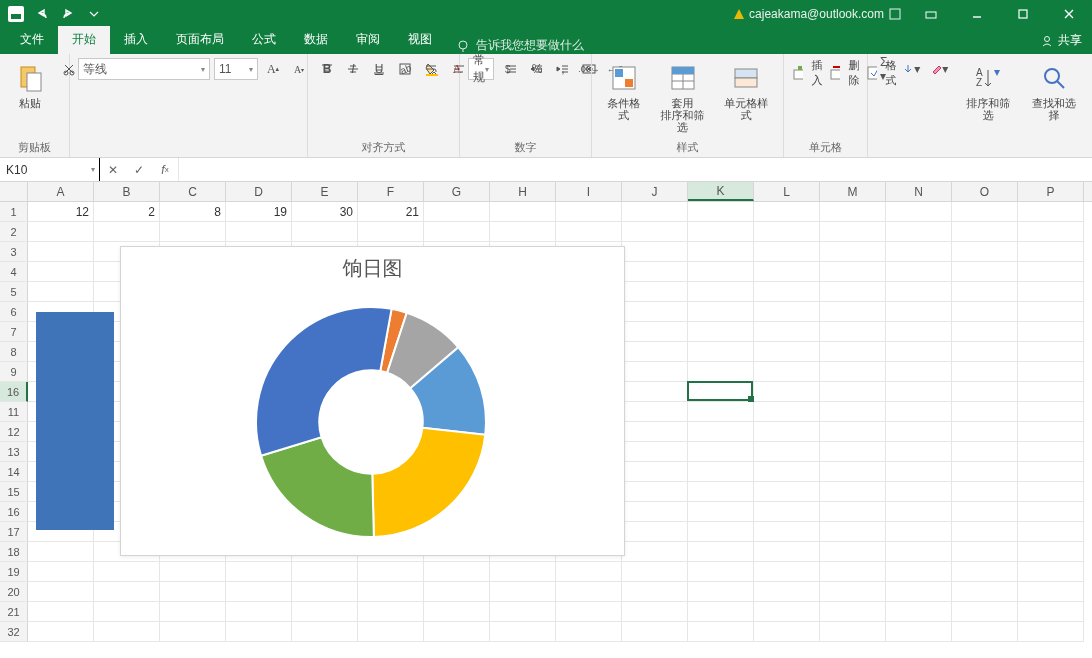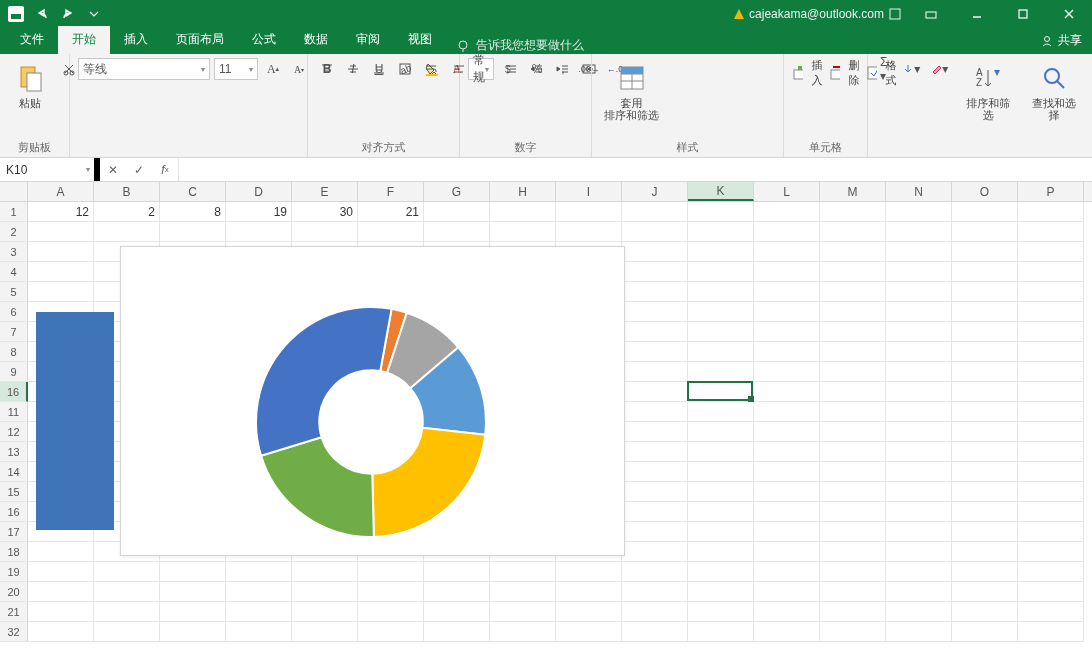--- a/index.html
+++ b/index.html
@@ -31,21 +31,21 @@
 .big-btn .glyph { width: 32px; height: 32px; display: flex; align-items: center; justify-content: center; }
 .big-btn .cap { font-size: 11px; color: #444; text-align: center; line-height: 1.1; }
 .small-row { display: flex; align-items: center; gap: 4px; }
 .small-btn { width: 22px; height: 22px; display: flex; align-items: center; justify-content: center; border-radius: 2px; cursor: pointer; color: #555; }
 .combo { height: 22px; border: 1px solid #c8c8c8; background: #fff; display: flex; align-items: center; padding: 0 4px; font-size: 12px; color: #555; cursor: pointer; }
 .combo .dd { margin-left: auto; font-size: 8px; color: #888; }
 .stack { display: flex; flex-direction: row; gap: 3px; }
 
 
 .fbar { height: 24px; border-bottom: 1px solid #d6d6d6; display: flex; align-items: stretch; background: #fff; }
-.fbar .namebox { width: 100px; border-right: 6px solid #000000; display: flex; align-items: center; padding: 0 6px; font-size: 12px; color: #333; position: relative; }
+.fbar .namebox { width: 100px; border-right: 1px solid #000000; display: flex; align-items: center; padding: 0 6px; font-size: 12px; color: #333; position: relative; }
 .fbar .namebox .dd { position: absolute; right: 4px; font-size: 8px; color: #888; }
 .fbar .fx-btns { display: flex; align-items: center; border-right: 1px solid #e6e6e6; }
 .fbar .fx-btn { width: 26px; height: 100%; display: flex; align-items: center; justify-content: center; color: #666; cursor: pointer; }
 .fbar .fx-input { flex: 1; border: none; outline: none; padding: 0 6px; font-size: 12px; }
 
 
 .grid-wrap { position: relative; height: 476px; overflow: hidden; }
 .colheads { display: flex; height: 20px; background: #f3f3f3; border-bottom: 1px solid #d6d6d6; }
 .corner { width: 28px; border-right: 1px solid #d6d6d6; background: #f3f3f3; }
 .ch { width: 66px; border-right: 1px solid #d6d6d6; text-align: center; font-size: 12px; color: #555; display:flex; align-items:center; justify-content:center; }
@@ -361,28 +361,47 @@
     </div>
     <div class="label">数字</div>
   </div>
 
   <div class="rgroup" style="width:192px">
     <div class="content">
       <div class="big-btn">
         <div class="glyph">
             <svg width="30" height="30">
               <rect x="4" y="4" width="22" height="22" fill="#fff" stroke="#888"></rect>
+              <rect x="6" y="6" width="8" height="8" fill="#5b9bd5"></rect>
+              <rect x="16" y="16" width="8" height="8" fill="#ed7d31"></rect>
+            </svg>
+          </div>
+        <div class="cap">条件格式</div>
+      </div>
+      <div class="big-btn">
+        <div class="glyph">
+            <svg width="30" height="30">
+              <rect x="4" y="4" width="22" height="22" fill="#fff" stroke="#888"></rect>
               <line x1="4" y1="11" x2="26" y2="11" stroke="#888"></line>
               <line x1="4" y1="18" x2="26" y2="18" stroke="#888"></line>
               <line x1="15" y1="4" x2="15" y2="26" stroke="#888"></line>
               <rect x="4" y="4" width="22" height="7" fill="#5b9bd5"></rect>
             </svg>
           </div>
         <div class="cap" style="white-space:pre-line">套用
 排序和筛选</div>
+      </div>
+      <div class="big-btn">
+        <div class="glyph">
+            <svg width="30" height="30">
+              <rect x="4" y="6" width="22" height="9" fill="#d6e4f2" stroke="#888"></rect>
+              <rect x="4" y="15" width="22" height="9" fill="#fce8d6" stroke="#888"></rect>
+            </svg>
+          </div>
+        <div class="cap">单元格样式</div>
       </div>
     </div>
     <div class="label">样式</div>
   </div>
 
   <div class="rgroup" style="width:84px">
     <div class="content stack" style="gap:2px">
       <div class="small-row" style="cursor:pointer">
           <svg width="16" height="16">
             <rect x="2" y="5" width="12" height="9" fill="#fff" stroke="#888"></rect>
@@ -855,20 +874,21 @@
       <div class="cell" style="left: 726px; top: 420px;"></div>
       <div class="cell" style="left: 792px; top: 420px;"></div>
       <div class="cell" style="left: 858px; top: 420px;"></div>
       <div class="cell" style="left: 924px; top: 420px;"></div>
       <div class="cell" style="left: 990px; top: 420px;"></div>
     </div>
 
   <div class="blue-panel"></div>
 
   <div class="chart-obj">
+    <div class="chart-title">饷日图</div>
     <svg class="donut" width="260" height="260" viewBox="-130 -130 260 260">
         <path d="M 20.58840094396978 -113.14202467063397 A 115 115 0 0 1 35.80280983791707 -109.28476018050252 L 16.111264427062682 -49.17814208122613 A 51.75 51.75 0 0 0 9.264780424786402 -50.91391110178529 Z" fill="#ed7d31" stroke="#fff" stroke-width="2"></path>
         <path d="M 35.80280983791707 -109.28476018050252 A 115 115 0 0 1 87.37322283606483 -74.77245436147834 L 39.31795027622917 -33.64760446266525 A 51.75 51.75 0 0 0 16.111264427062682 -49.17814208122613 Z" fill="#a5a5a5" stroke="#fff" stroke-width="2"></path>
         <path d="M 87.37322283606483 -74.77245436147834 A 115 115 0 0 1 114.28326666461298 12.819319812882446 L 51.42746999907584 5.768693915797101 A 51.75 51.75 0 0 0 39.31795027622917 -33.64760446266525 Z" fill="#5b9bd5" stroke="#fff" stroke-width="2"></path>
         <path d="M 114.28326666461298 12.819319812882446 A 115 115 0 0 1 2.8616494931254444 114.96438997436769 L 1.28774227190645 51.73397548846546 A 51.75 51.75 0 0 0 51.42746999907584 5.768693915797101 Z" fill="#ffc000" stroke="#fff" stroke-width="2"></path>
         <path d="M 2.8616494931254444 114.96438997436769 A 115 115 0 0 1 -109.92913474228429 33.772552980381924 L -49.46811063402793 15.197648841171867 A 51.75 51.75 0 0 0 1.28774227190645 51.73397548846546 Z" fill="#70ad47" stroke="#fff" stroke-width="2"></path>
         <path d="M -109.92913474228429 33.772552980381924 A 115 115 0 0 1 20.588400943969727 -113.14202467063397 L 9.264780424786377 -50.91391110178529 A 51.75 51.75 0 0 0 -49.46811063402793 15.197648841171867 Z" fill="#4472c4" stroke="#fff" stroke-width="2"></path>
       </svg>
   </div>
 

